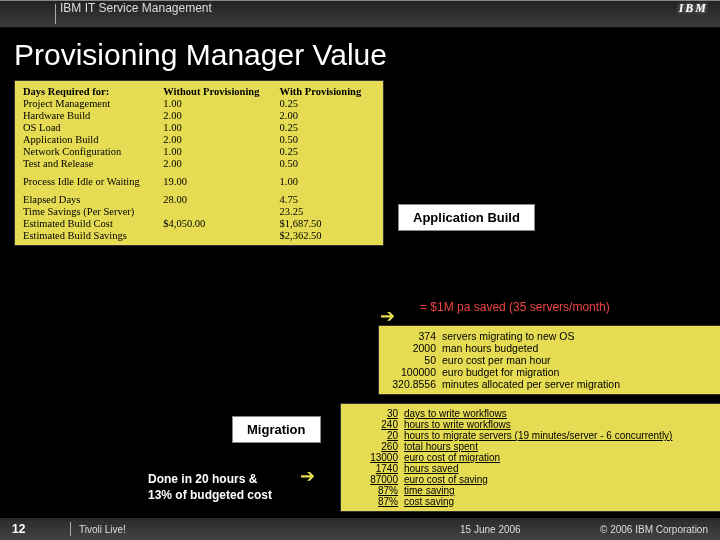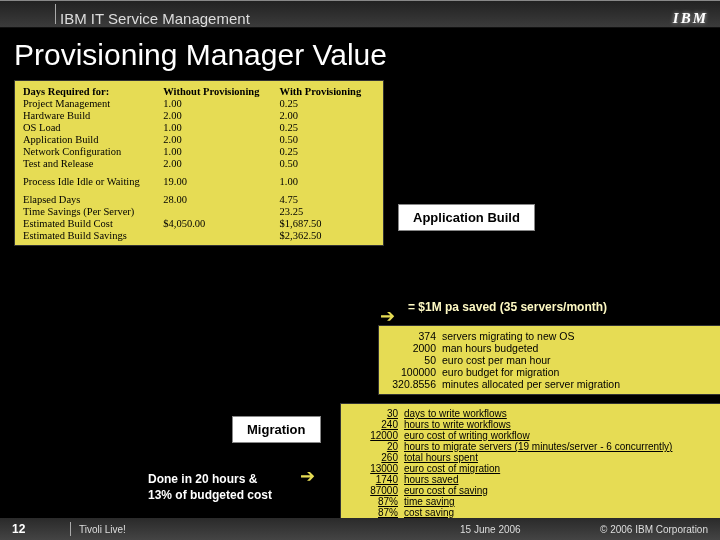--- a/index.html
+++ b/index.html
@@ -11,24 +11,24 @@
   color: #fff;
   position: relative;
   overflow: hidden;
 }
 .header {
   height: 28px;
   background: linear-gradient(180deg, #222 0%, #3b3b3b 100%);
   border-top: 1px solid #888;
   border-bottom: 1px solid #111;
   display: flex;
-  align-items: flex-end;
+  align-items: flex-start;
   justify-content: space-between;
   padding: 0 12px 0 60px;
-  font-size: 15px;
+  font-size: 12px;
   color: #ddd;
 }
 .header .vline {
   position: absolute;
   left: 55px;
   top: 4px;
   height: 20px;
   border-left: 1px solid #aaa;
 }
 .logo {
@@ -71,25 +71,25 @@
 }
 .arrow1 {
   position: absolute;
   left: 380px;
   top: 305px;
   color: #e6dc54;
   font-size: 18px;
 }
 .savedLine {
   position: absolute;
-  left: 408px;
+  left: 420px;
   top: 300px;
-  color: #fef9c3;
+  color: #ef4444;
   font-size: 12px;
-  font-weight: bold;
+  font-weight: normal;
 }
 .midBox {
   position: absolute;
   left: 340px;
   top: 325px;
   background: #e6dc54;
   color: #000;
   font-size: 10.5px;
   padding: 4px 8px;
   width: 370px;
@@ -283,24 +283,20 @@
     <tbody>
         <tr>
           <td class="val">30</td>
           <td class="lab">days to write workflows</td>
         </tr>
     <tr>
           <td class="val">240</td>
           <td class="lab">hours to write workflows</td>
         </tr>
     <tr>
-          <td class="val">12000</td>
-          <td class="lab">euro cost of writing workflow</td>
-        </tr>
-    <tr>
           <td class="val">20</td>
           <td class="lab">hours to migrate servers (19 minutes/server - 6 concurrently)</td>
         </tr>
     <tr>
           <td class="val">260</td>
           <td class="lab">total hours spent</td>
         </tr>
     <tr>
           <td class="val">13000</td>
           <td class="lab">euro cost of migration</td>

